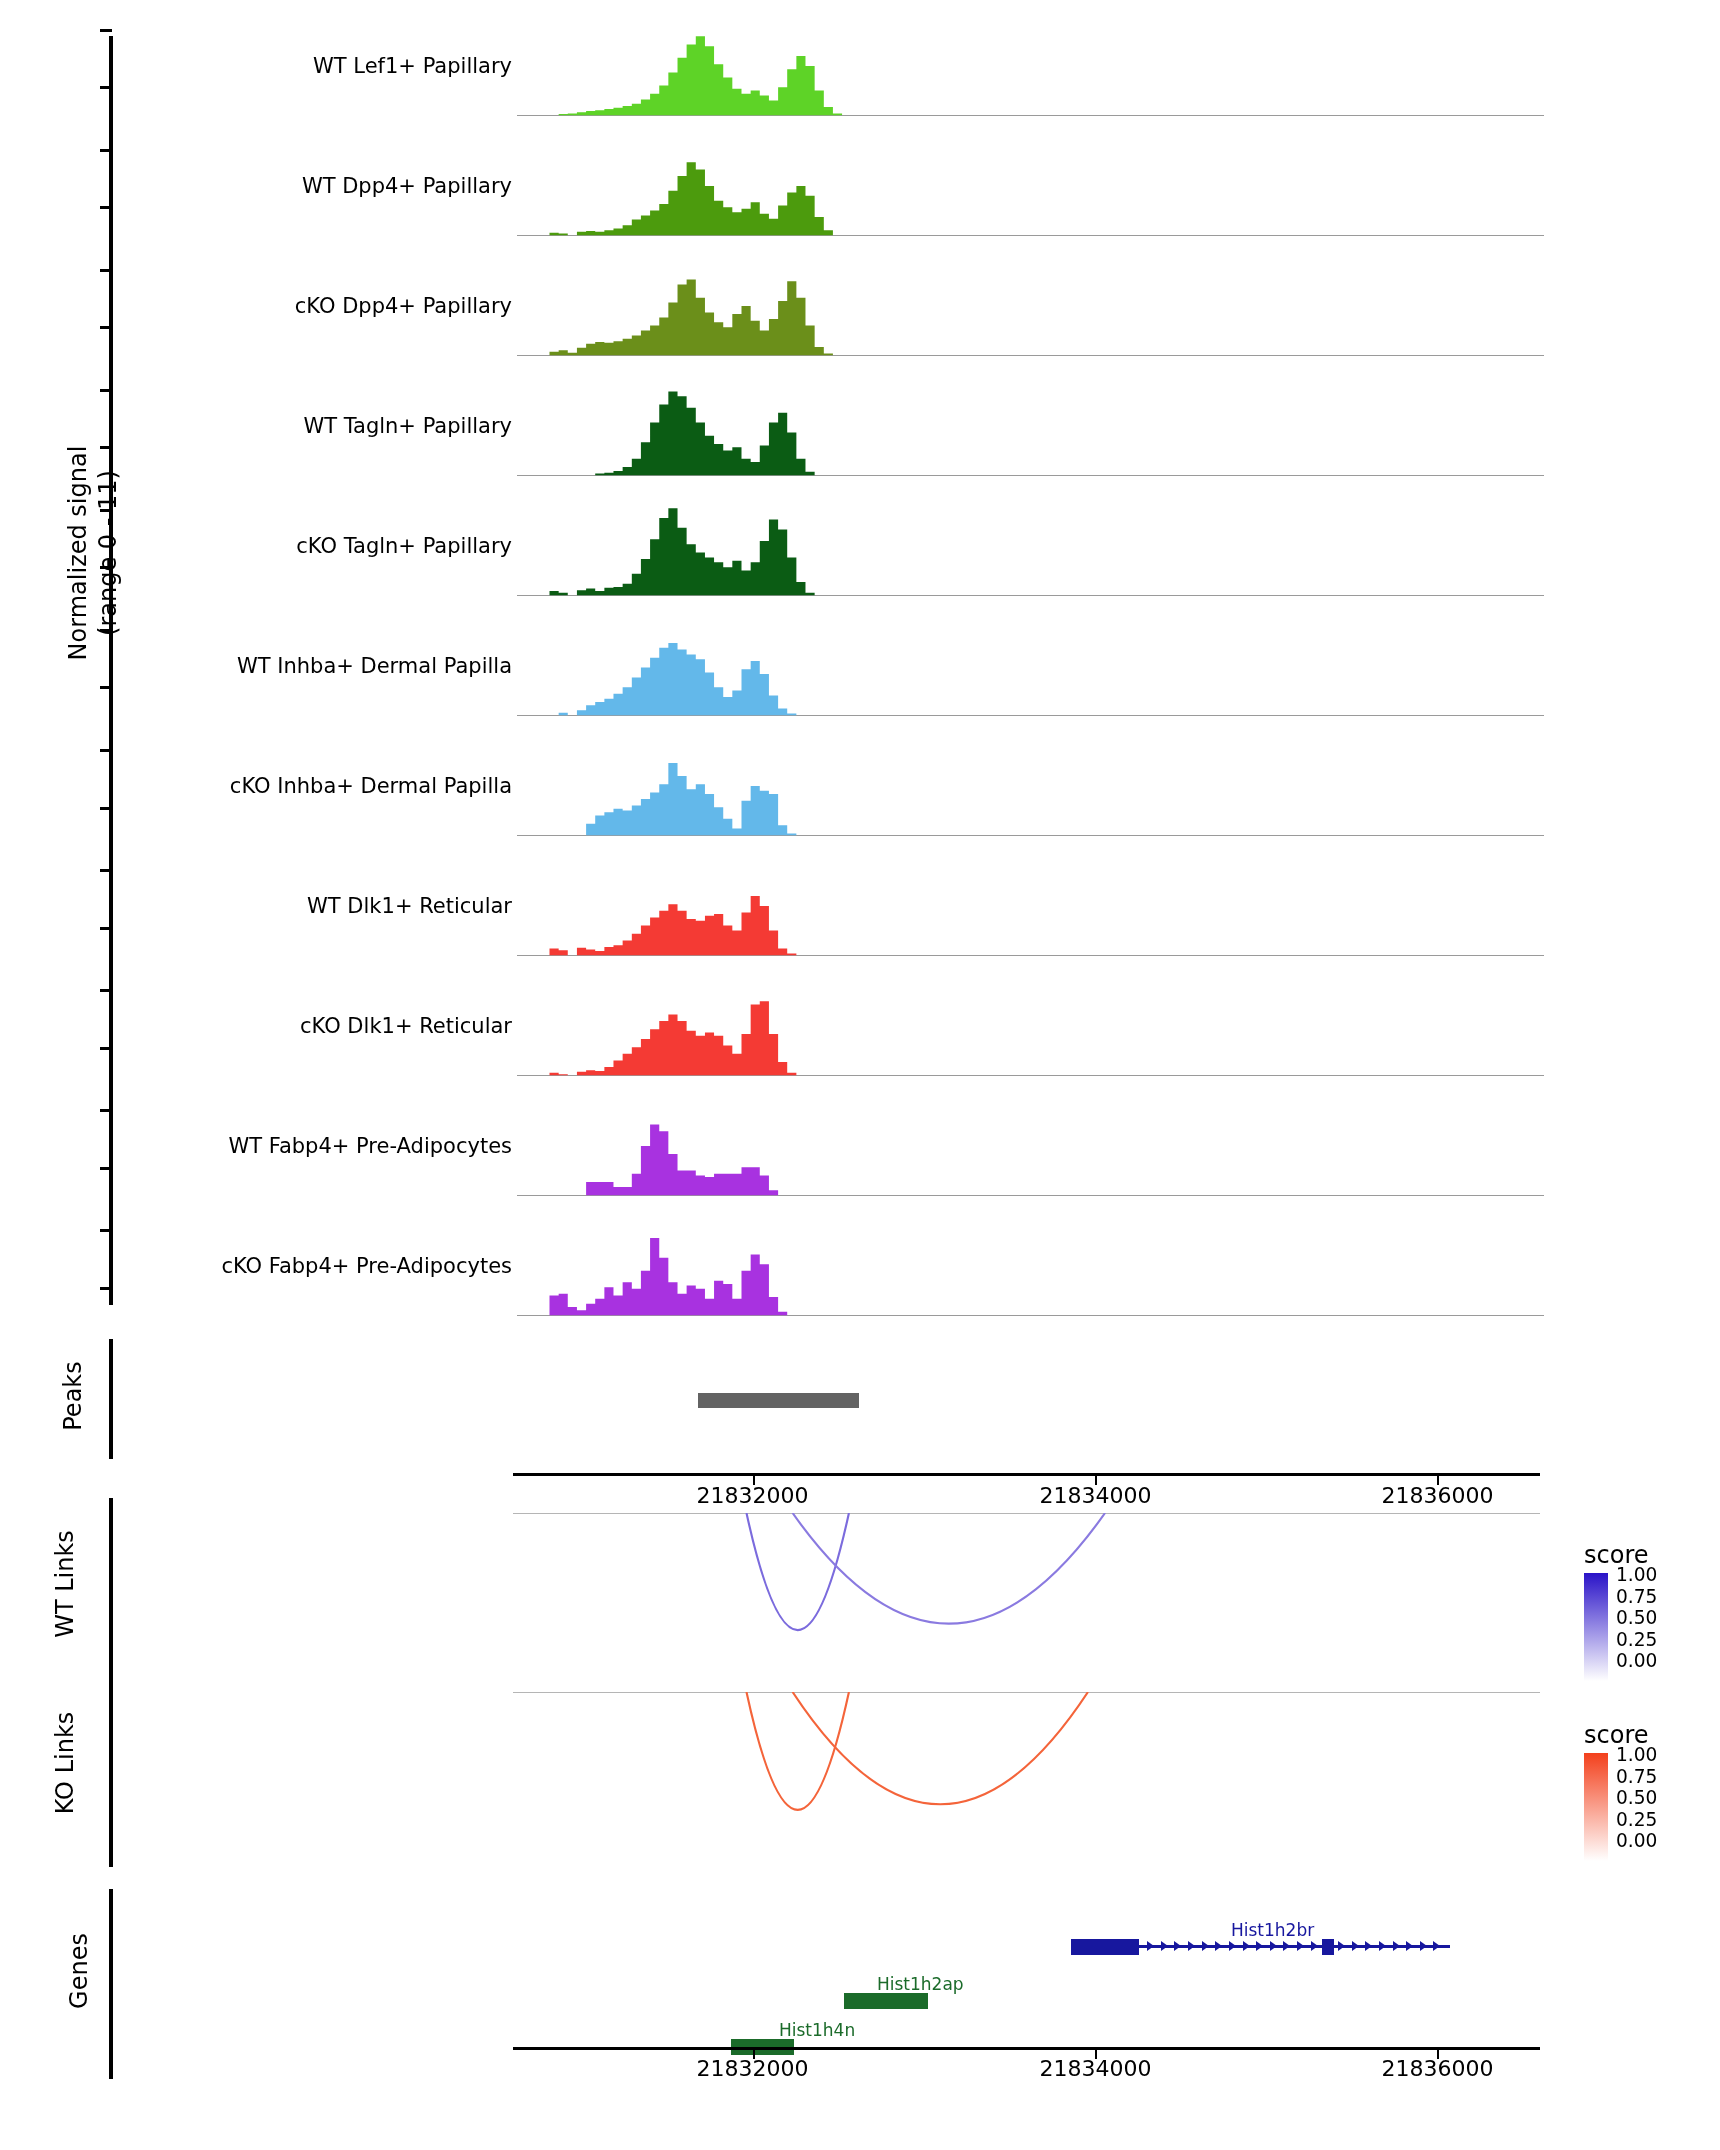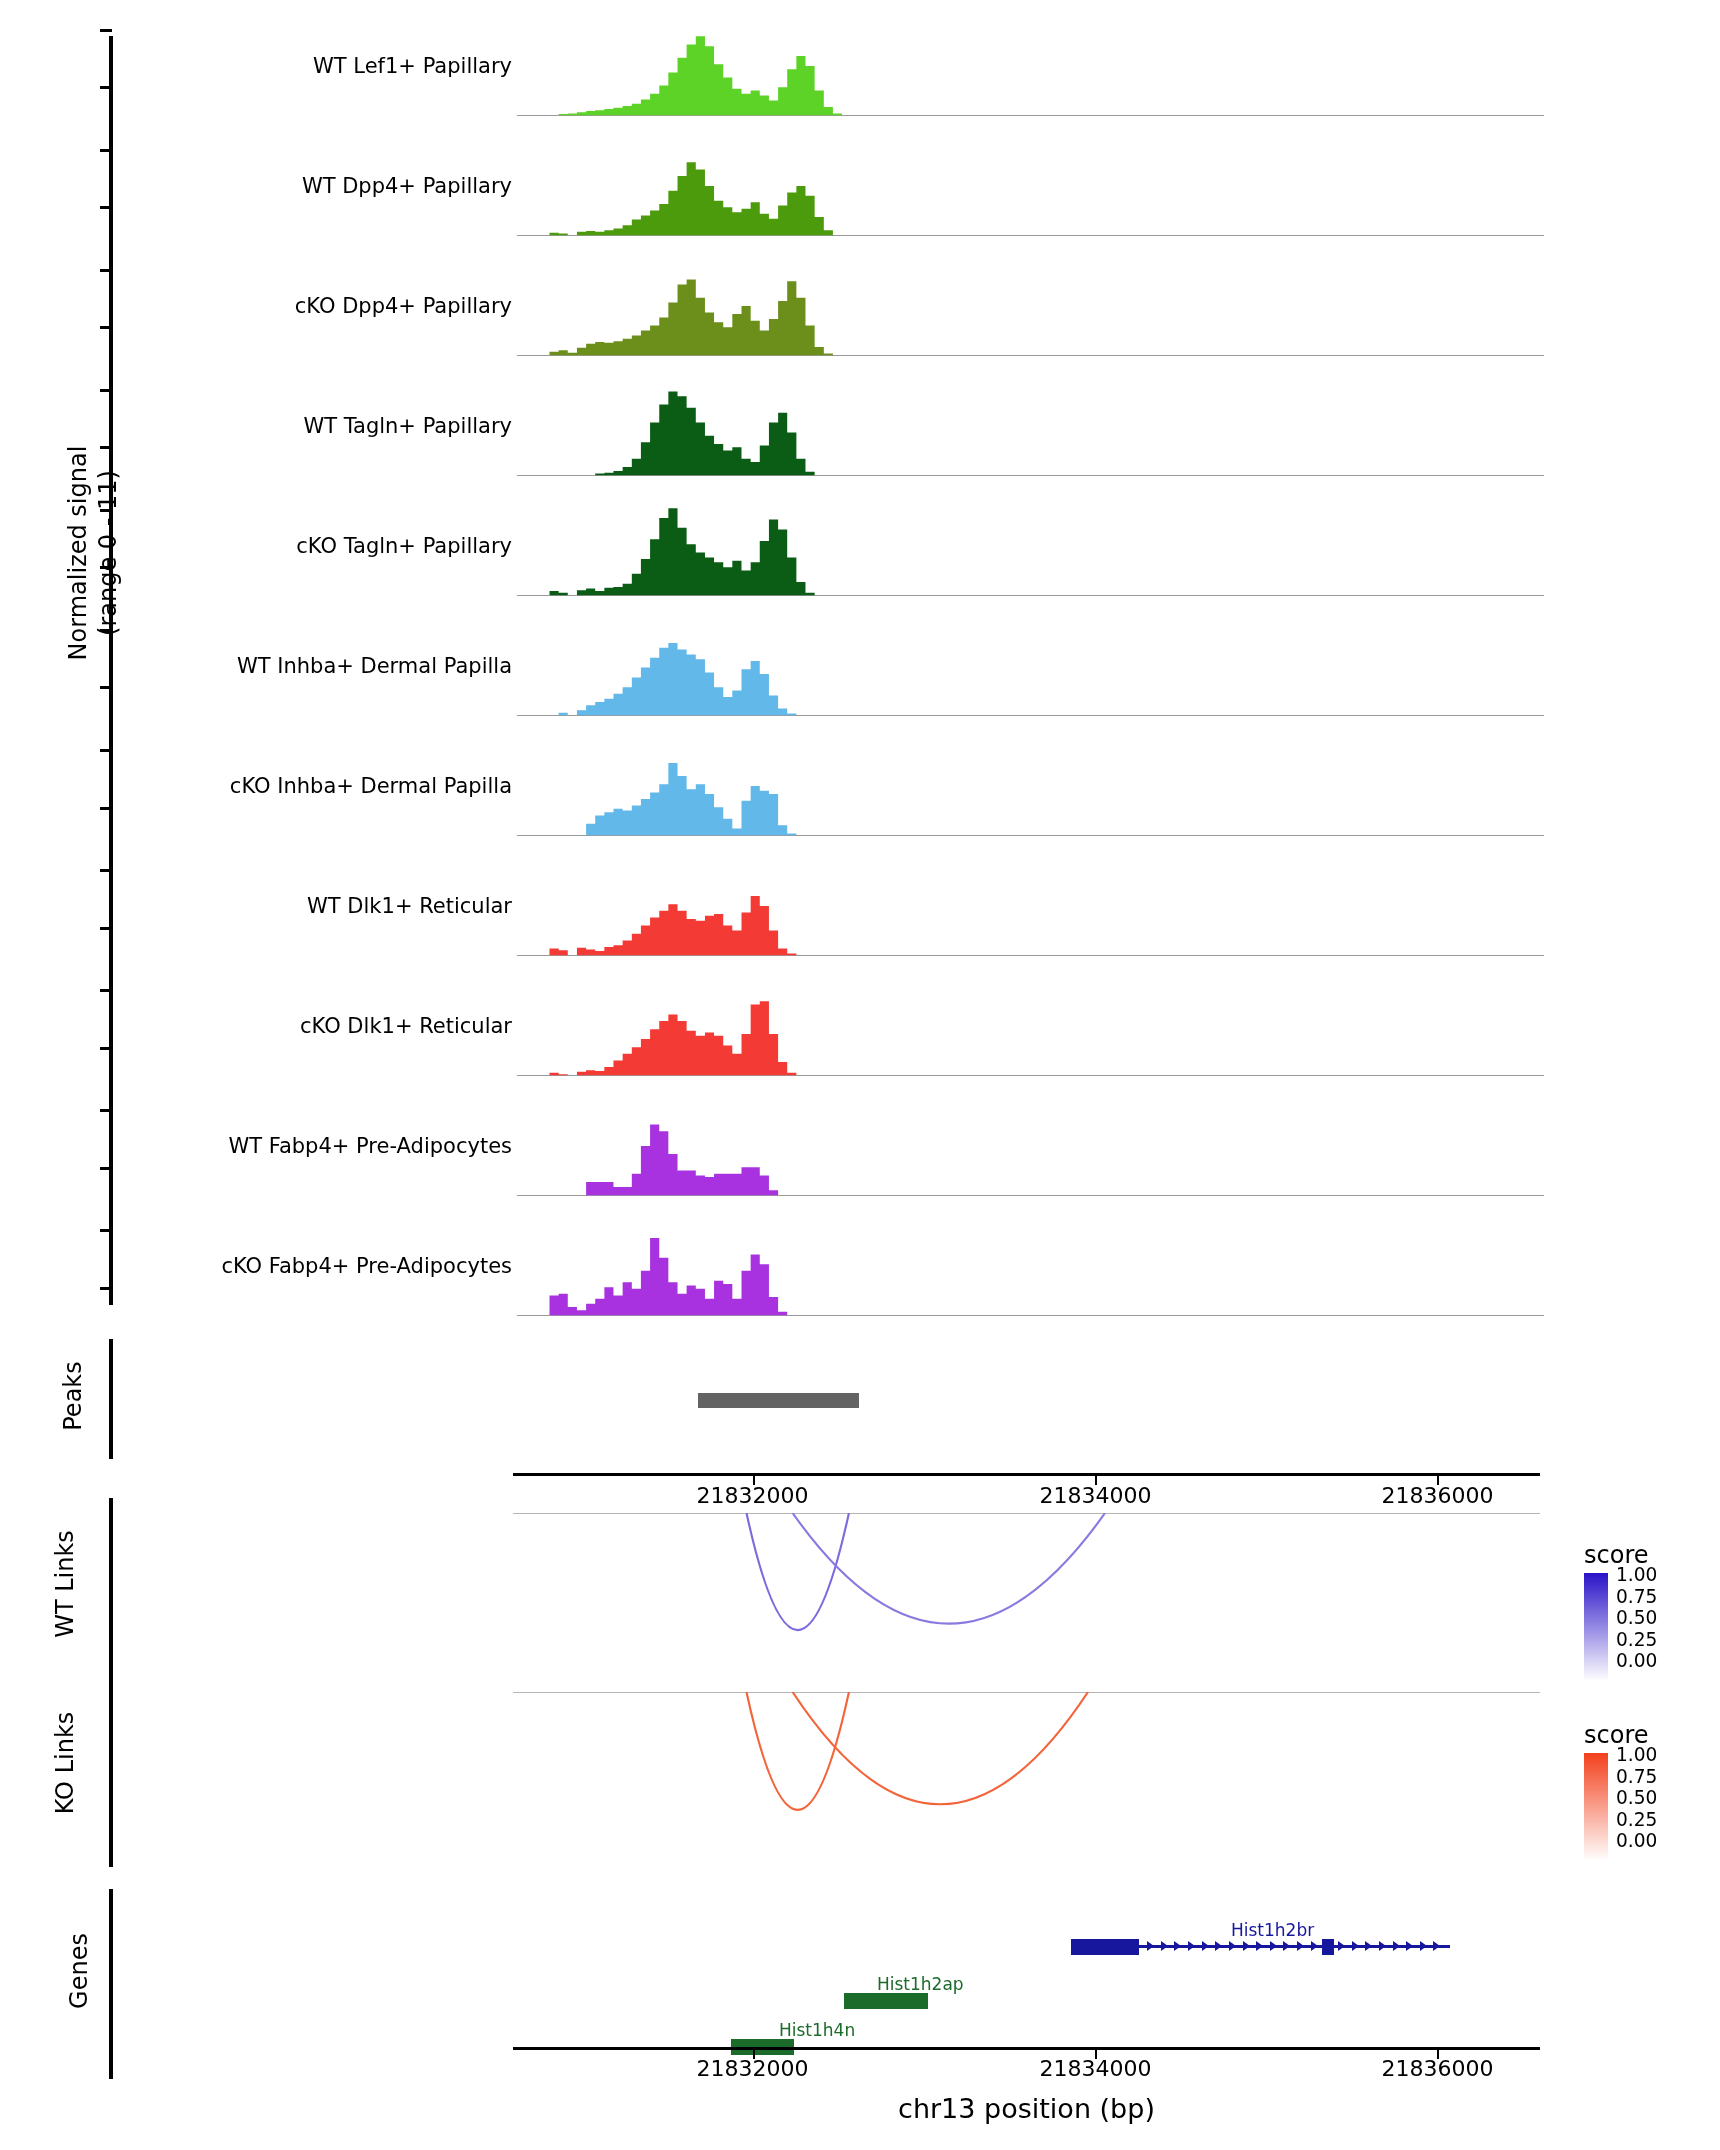--- a/index.html
+++ b/index.html
@@ -275,16 +275,15 @@
 
   <div id="axis-bottom"></div>
   <div id="axis-bottom-ticks">
       <div class="axtick" style="left: 753px; top: 2050px;"></div>
       <div class="axlab" style="left: 645px; top: 2056px;">21832000</div>
       <div class="axtick" style="left: 1095px; top: 2050px;"></div>
       <div class="axlab" style="left: 988px; top: 2056px;">21834000</div>
       <div class="axtick" style="left: 1437px; top: 2050px;"></div>
       <div class="axlab" style="left: 1330px; top: 2056px;">21836000</div>
     </div>
-  <div id="xlabel">chr13 position (bp)</div>
 
 </div>
 
 
 </body></html>

